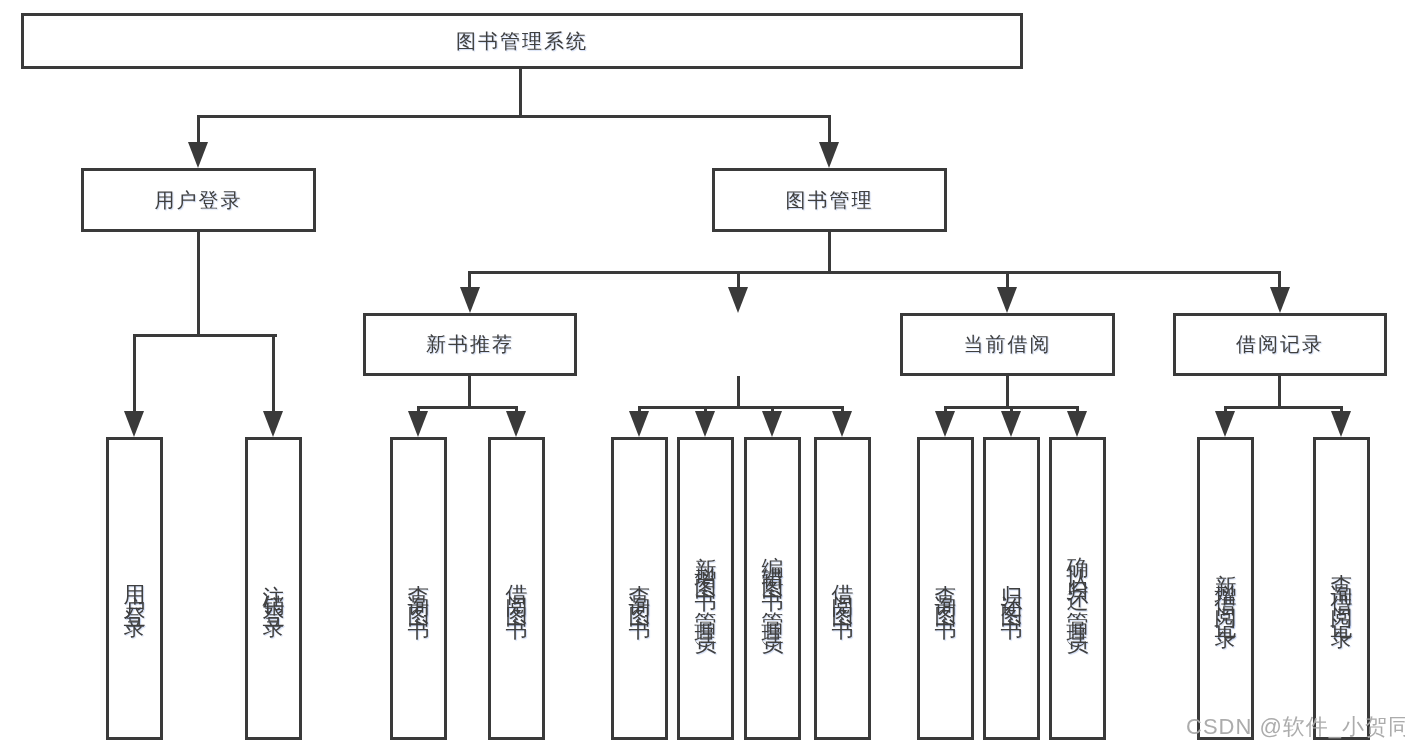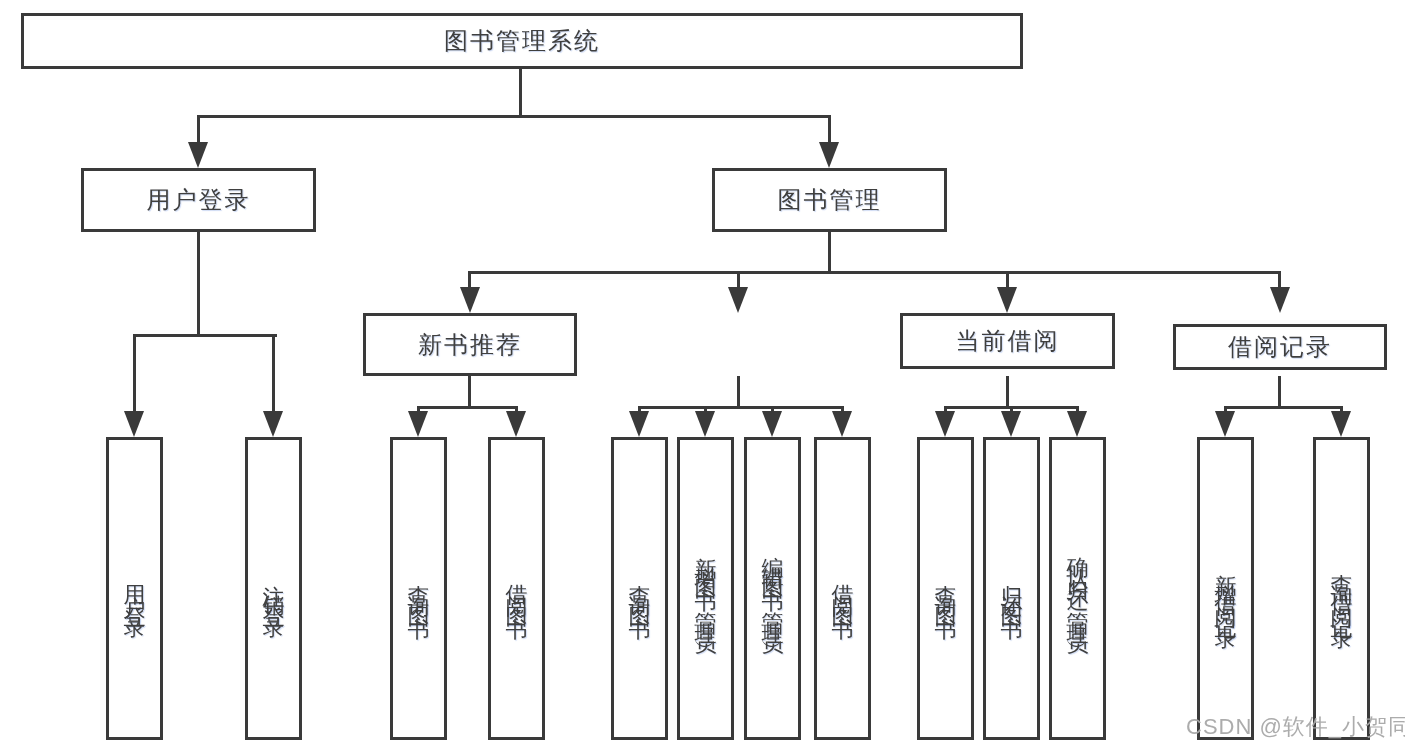--- a/index.html
+++ b/index.html
@@ -5,21 +5,21 @@
   html,body{margin:0;padding:0;background:#ffffff;}
   #canvas{
     position:relative;width:1405px;height:747px;background:#ffffff;
     font-family:"Liberation Sans","DejaVu Sans",sans-serif;overflow:hidden;
   }
   .box{
     position:absolute;box-sizing:border-box;border:3px solid #3a3a3a;background:#ffffff;
   }
   .hbox{
     display:flex;align-items:center;justify-content:center;
-    font-size:24px;letter-spacing:2px;color:#3f3f3f;
+    font-size:20px;letter-spacing:2px;color:#3f3f3f;
     text-shadow:1px 1px 1px rgba(130,160,225,0.40);
     white-space:nowrap;
   }
   .vbox{display:flex;align-items:center;justify-content:center;}
   .vlabel{
     writing-mode:vertical-rl;text-orientation:mixed;
     font-size:22px;letter-spacing:11px;line-height:1;color:#3f3f3f;
     text-shadow:1px 1px 1px rgba(130,160,225,0.40);
   }
   .line{position:absolute;background:#3a3a3a;}
@@ -38,22 +38,22 @@
 <body>
 
 <div id="canvas">
 
   <div class="box hbox" style="left:21px;top:13px;width:1002px;height:56px;">图书管理系统</div>
 
   <div class="box hbox" style="left:81px;top:168px;width:235px;height:64px;">用户登录</div>
   <div class="box hbox" style="left:363px;top:313px;width:214px;height:63px;">新书推荐</div>
 
   <div class="box hbox" style="left:712px;top:168px;width:235px;height:64px;">图书管理</div>
-  <div class="box hbox" style="left:900px;top:313px;width:215px;height:56px;">当前借阅</div>
-  <div class="box hbox" style="left:1173px;top:324px;width:214px;height:46px;">借阅记录</div>
+  <div class="box hbox" style="left:900px;top:313px;width:215px;height:63px;">当前借阅</div>
+  <div class="box hbox" style="left:1173px;top:313px;width:214px;height:63px;">借阅记录</div>
 
   <div class="box vbox" style="left:106px;top:437px;width:57px;height:303px;">
     <span class="vlabel">用户登录</span>
   </div>
   <div class="box vbox" style="left:245px;top:437px;width:57px;height:303px;">
     <span class="vlabel">注销登录</span>
   </div>
   <div class="box vbox" style="left:390px;top:437px;width:57px;height:303px;">
     <span class="vlabel">查询图书</span>
   </div>

